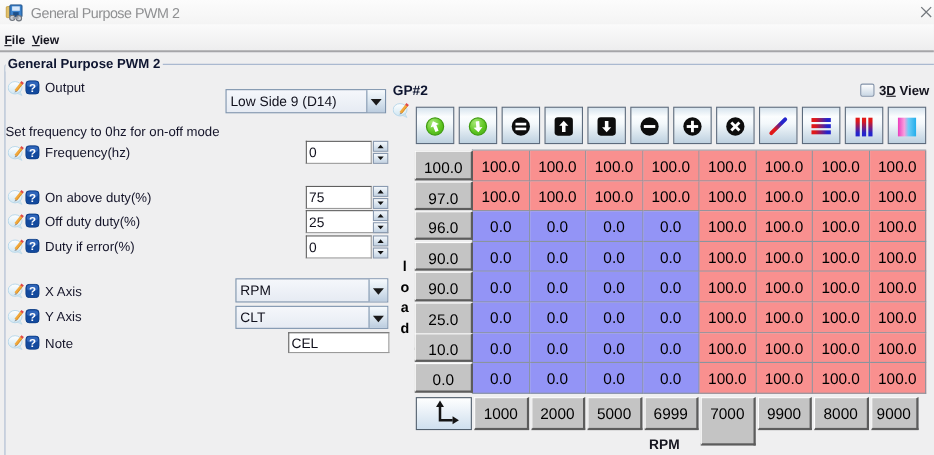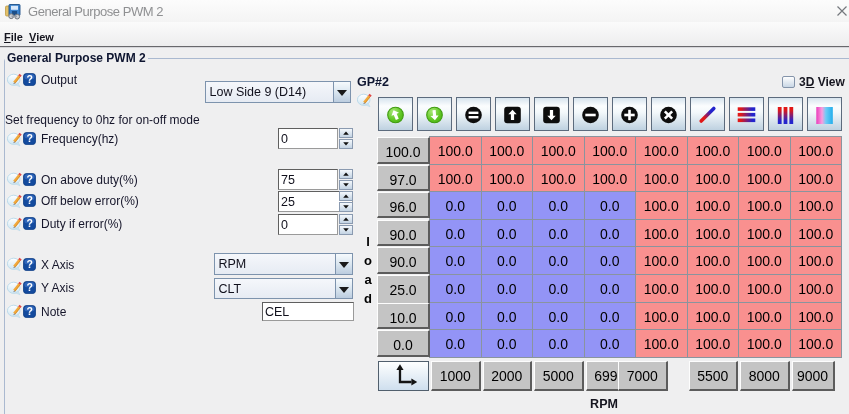--- a/index.html
+++ b/index.html
@@ -107,21 +107,21 @@
 <path d="M7.2,9.6 L12.6,2.8" stroke="#f2a93c" stroke-width="2.6"></path>
 <path d="M8.2,9.9 L13,3.9" stroke="#d88f28" stroke-width="0.9"></path>
 <path d="M12.4,3.1 L13.6,1.6" stroke="#e04848" stroke-width="2.8"></path>
 <path d="M7.4,9.2 L6,11.2 L8.4,10.4 Z" fill="#8a8a92"></path>
 </svg>
 <svg class="abs" style="left:23px;top:194.0px" width="13" height="13" viewBox="0 0 13 13">
 <rect x="0.4" y="0.4" width="12.2" height="12.2" rx="3.4" fill="#134a9e" stroke="#0d3c84" stroke-width="0.8"></rect>
 <rect x="1.4" y="1.2" width="10.2" height="5" rx="2.5" fill="#3a6fc2" opacity="0.75"></rect>
 <text x="6.6" y="10.4" font-size="10.5" font-weight="bold" fill="#fff" text-anchor="middle" font-family="Liberation Sans">?</text>
 </svg>
-<div class="lbl" style="left:41px;top:194.0px">Off below error(%)</div>
+<div class="lbl" style="left:41px;top:194.0px">Off duty duty(%)</div>
 <svg class="abs" style="left:7px;top:216.7px" width="15" height="15" viewBox="0 0 15 15">
 <defs>
       <linearGradient id="bb7216.7" x1="0" y1="0" x2="0" y2="1">
         <stop offset="0" stop-color="#ffffff"></stop>
         <stop offset="1" stop-color="#cfe6f2"></stop>
       </linearGradient>
     </defs>
 <ellipse cx="6.7" cy="6.8" rx="6.3" ry="5.6" fill="url(#bb7216.7)" stroke="#b8d8ea" stroke-width="0.9"></ellipse>
 <path d="M11.2,10.5 L13,13.8 L8.6,11.8 Z" fill="#cfe6f2" stroke="#b8d8ea" stroke-width="0.6"></path>
 <path d="M7.2,9.6 L12.6,2.8" stroke="#f2a93c" stroke-width="2.6"></path>
@@ -423,22 +423,22 @@
 <div class="cell" style="left:533.0px;top:330.2px;width:51.5px;height:27.6px;line-height:29.6px;background:#9394f6">0.0</div>
 <div class="cell" style="left:584.5px;top:330.2px;width:51.5px;height:27.6px;line-height:29.6px;background:#9394f6">0.0</div>
 <div class="cell" style="left:636.0px;top:330.2px;width:51.5px;height:27.6px;line-height:29.6px;background:#f9908f">100.0</div>
 <div class="cell" style="left:687.5px;top:330.2px;width:51.5px;height:27.6px;line-height:29.6px;background:#f9908f">100.0</div>
 <div class="cell" style="left:739.0px;top:330.2px;width:51.5px;height:27.6px;line-height:29.6px;background:#f9908f">100.0</div>
 <div class="cell" style="left:790.5px;top:330.2px;width:51.5px;height:27.6px;line-height:29.6px;background:#f9908f">100.0</div>
 <div class="hdr" style="left:431.0px;top:361px;width:49.5px;height:30px;line-height:29px">1000</div>
 <div class="hdr" style="left:482.5px;top:361px;width:49.5px;height:30px;line-height:29px">2000</div>
 <div class="hdr" style="left:534.0px;top:361px;width:49.5px;height:30px;line-height:29px">5000</div>
 <div class="hdr" style="left:585.5px;top:361px;width:49.5px;height:30px;line-height:29px">6999</div>
-<div class="hdr" style="left:618px;top:361px;width:49.5px;height:30px;line-height:29px">7000</div>
-<div class="hdr" style="left:688.5px;top:361px;width:49.5px;height:30px;line-height:29px">5500</div>
+<div class="hdr" style="left:637.0px;top:361px;width:49.5px;height:44px;line-height:29px">7000</div>
+<div class="hdr" style="left:688.5px;top:361px;width:49.5px;height:30px;line-height:29px">9900</div>
 <div class="hdr" style="left:740.0px;top:361px;width:49.5px;height:30px;line-height:29px">8000</div>
 <div class="hdr" style="left:791.5px;top:361px;width:43px;height:30px;line-height:29px">9000</div>
 <div class="abs" style="left:378px;top:361px;width:51px;height:30px;border:1px solid #515f6d;background:linear-gradient(180deg,#feffff,#cfdfee)"></div>
 <svg class="abs" style="left:378px;top:361px" width="51" height="30" viewBox="0 0 51 30">
 <path d="M22,7.5 L22,21 L33.5,21" stroke="#141414" stroke-width="2.3" fill="none"></path>
 <path d="M22,3.2 L25.6,9 L18.4,9 Z" fill="#141414"></path>
 <path d="M39.2,21 L33.4,17.4 L33.4,24.6 Z" fill="#141414"></path>
 </svg>
 <div class="abs" style="left:361.5px;top:234.5px;width:13px;height:13px;line-height:13px;text-align:center;font-size:13px;font-weight:bold;color:#000">l</div>
 <div class="abs" style="left:361.5px;top:253.5px;width:13px;height:13px;line-height:13px;text-align:center;font-size:13px;font-weight:bold;color:#000">o</div>

